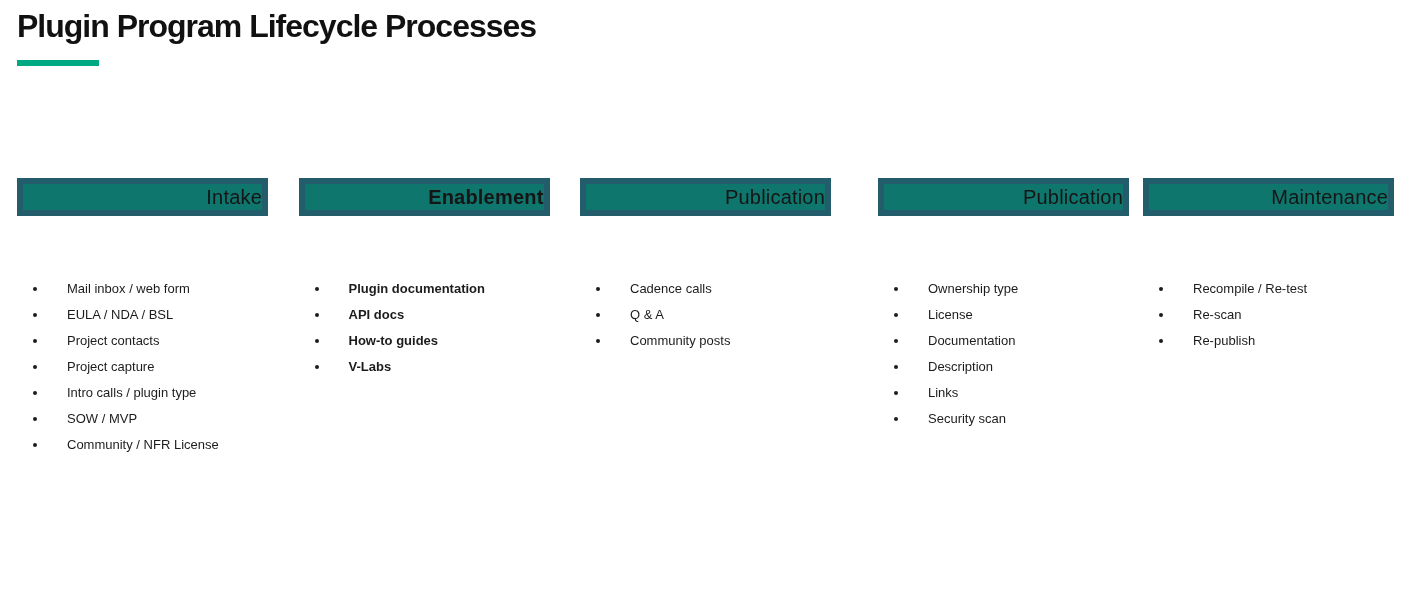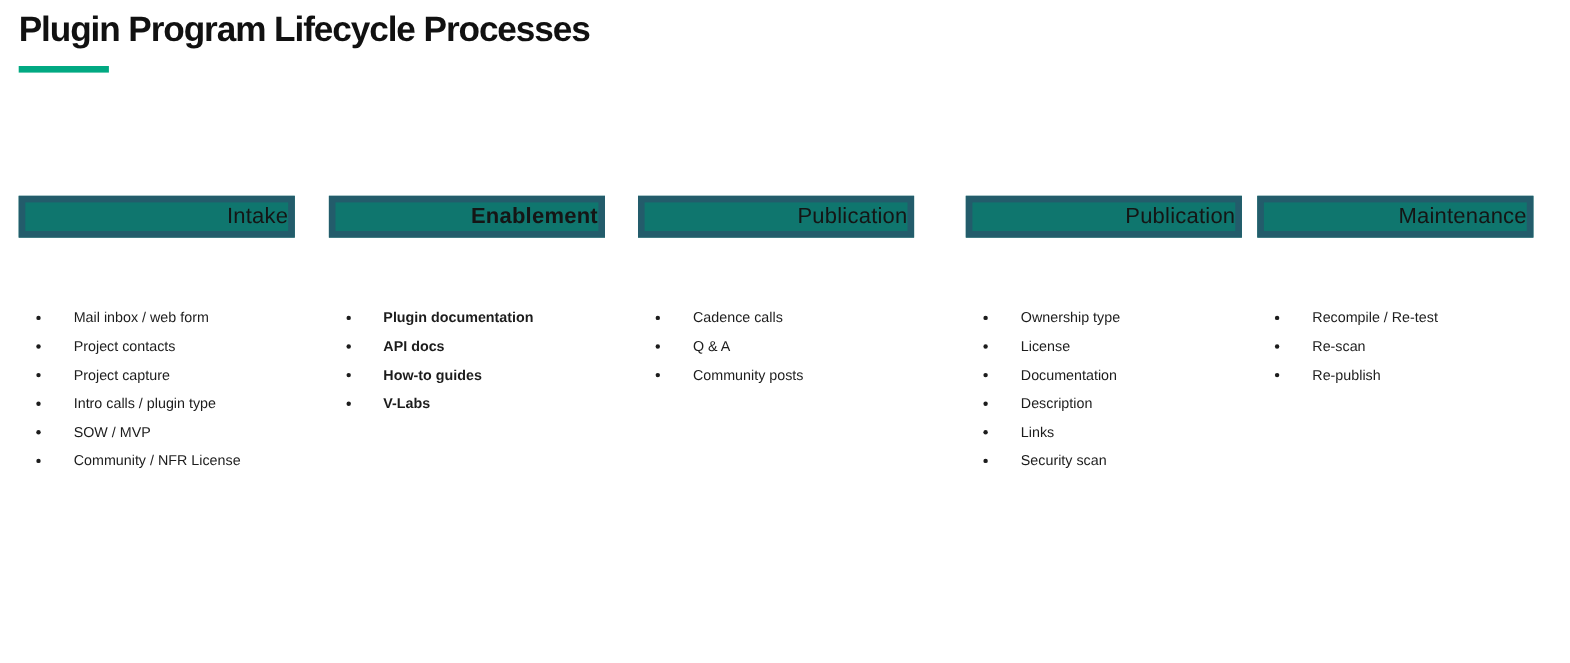--- a/index.html
+++ b/index.html
@@ -58,20 +58,21 @@
 <div class="slide">
   <h1 class="title">Plugin Program Lifecycle Processes</h1>
   <div class="title-underline"></div>
   <div class="columns">
   <div class="column" style="left: 17px;">
     <div class="stage-box">
       <span class="stage-label">Intake</span>
     </div>
     <ul class="stage-list">
           <li><span class="dot"></span><span>Mail inbox / web form</span></li>
+          <li><span class="dot"></span><span>EULA / NDA / BSL</span></li>
           <li><span class="dot"></span><span>Project contacts</span></li>
           <li><span class="dot"></span><span>Project capture</span></li>
           <li><span class="dot"></span><span>Intro calls / plugin type</span></li>
           <li><span class="dot"></span><span>SOW / MVP</span></li>
           <li><span class="dot"></span><span>Community / NFR License</span></li>
         </ul>
   </div>
 
   <div class="column" style="left: 298.5px; font-weight: bold;">
     <div class="stage-box">

